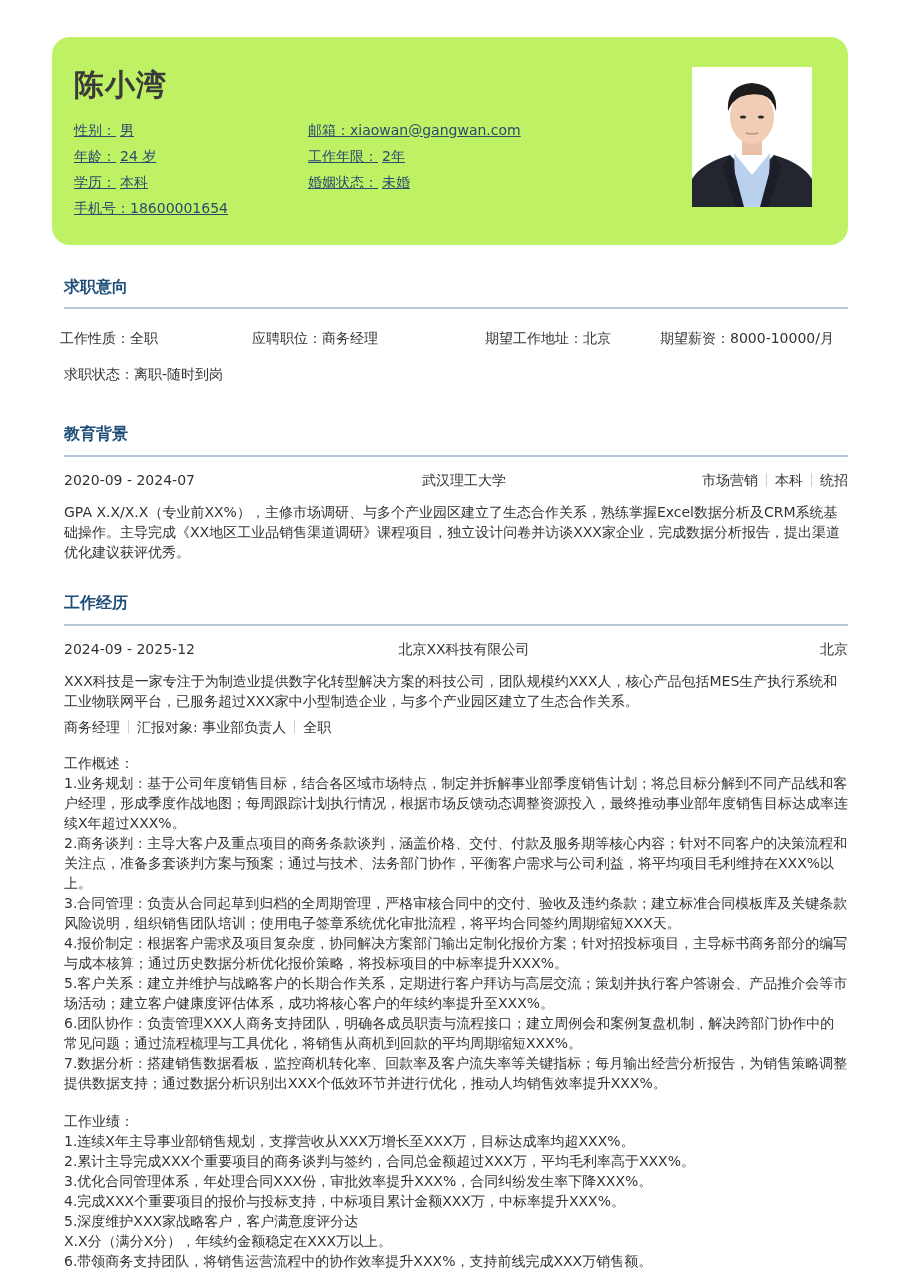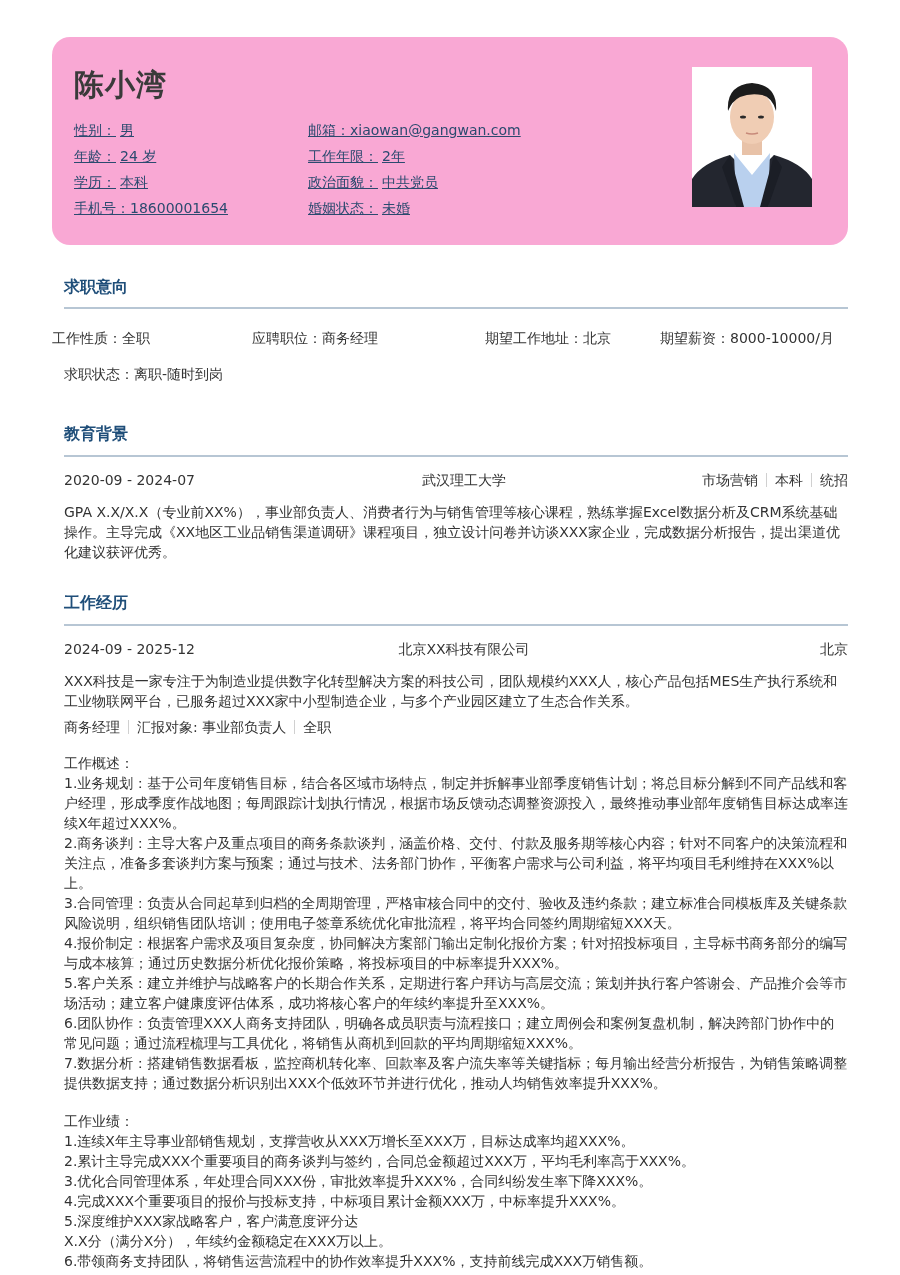--- a/index.html
+++ b/index.html
@@ -3,21 +3,21 @@
 <meta charset="utf-8">
 <style>
   html, body { margin: 0; padding: 0; background: #ffffff; }
   body {
     width: 900px; height: 1275px; overflow: hidden; position: relative;
     font-family: "DejaVu Sans", "Liberation Sans", sans-serif;
     color: #333333;
   }
   .header-card {
     position: absolute; left: 52px; top: 37px; width: 796px; height: 208px;
-    background: #f9a8d4; border-radius: 18px;
+    background: #bef264; border-radius: 18px;
   }
   .name {
     position: absolute; left: 22px; top: 28px; margin: 0;
     font-size: 30px; font-weight: bold; color: #3a3a3a; letter-spacing: 1px;
   }
   .info-col { position: absolute; top: 82px; font-size: 14px; color: #2b4a6f; }
   .info-col.left { left: 22px; }
   .info-col.right { left: 256px; }
   .info-row { height: 26px; line-height: 22px; white-space: nowrap; text-decoration: underline; }
   .info-row .v { margin-left: 4px; }
@@ -67,23 +67,20 @@
   </div>
 
   <div class="info-col right">
     <div class="info-row">
       <span>邮箱：</span><span>xiaowan@gangwan.com</span>
     </div>
     <div class="info-row">
       <span>工作年限：</span><span class="v">2年</span>
     </div>
     <div class="info-row">
-      <span>政治面貌：</span><span class="v">中共党员</span>
-    </div>
-    <div class="info-row">
       <span>婚姻状态：</span><span class="v">未婚</span>
     </div>
   </div>
 
   <div class="photo">
     <svg width="120" height="140" viewBox="0 0 120 140">
       <rect width="120" height="140" fill="#ffffff"></rect>
 
       <path d="M0 112 Q10 96 38 88 L60 110 L82 88 Q110 96 120 112 L120 140 L0 140 Z" fill="#23262f"></path>
 
@@ -102,21 +99,21 @@
       <ellipse cx="69" cy="50" rx="3" ry="1.5" fill="#2a2a2a"></ellipse>
 
       <path d="M54 66 Q60 68 66 66" stroke="#c78a7a" stroke-width="1.5" fill="none"></path>
     </svg>
   </div>
 </div>
 
 <h2 class="section-title" style="top:277px;">求职意向</h2>
 <div class="section-rule" style="top:307px;"></div>
 
-<div class="row-abs" style="left:52px; top:330px;">
+<div class="row-abs" style="left:60px; top:330px;">
   <span>工作性质：</span><span>全职</span>
 </div>
 <div class="row-abs" style="left:252px; top:330px;">
   <span>应聘职位：</span><span>商务经理</span>
 </div>
 <div class="row-abs" style="left:445px; top:330px;margin-left:40px;">
   <span>期望工作地址：</span><span>北京</span>
 </div>
 <div class="row-abs" style="left:660px; top:330px;">
   <span>期望薪资：</span><span>8000-10000/月</span>
@@ -128,21 +125,21 @@
 <h2 class="section-title" style="top:424px;">教育背景</h2>
 <div class="section-rule" style="top:455px;"></div>
 
 <div class="meta-line" style="top:472px;">
   <span>2020-09 - 2024-07</span>
   <span class="center">武汉理工大学</span>
   <span class="right">
     <span>市场营销</span><span class="sep"></span><span>本科</span><span class="sep"></span><span>统招</span>
   </span>
 </div>
-<p class="para" style="top:502px;">GPA X.X/X.X（专业前XX%），事业部负责人、消费者行为与销售管理等核心课程，熟练掌握Excel数据分析及CRM系统基础操作。主导完成《XX地区工业品销售渠道调研》课程项目，独立设计问卷并访谈XXX家企业，完成数据分析报告，提出渠道优化建议获评优秀。</p>
+<p class="para" style="top:502px;">GPA X.X/X.X（专业前XX%），主修市场调研、与多个产业园区建立了生态合作关系，熟练掌握Excel数据分析及CRM系统基础操作。主导完成《XX地区工业品销售渠道调研》课程项目，独立设计问卷并访谈XXX家企业，完成数据分析报告，提出渠道优化建议获评优秀。</p>
 
 <h2 class="section-title" style="top:593px;">工作经历</h2>
 <div class="section-rule" style="top:624px;"></div>
 
 <div class="meta-line" style="top:641px;">
   <span>2024-09 - 2025-12</span>
   <span class="center">北京XX科技有限公司</span>
   <span class="right">北京</span>
 </div>
 <p class="para" style="top:671px;">XXX科技是一家专注于为制造业提供数字化转型解决方案的科技公司，团队规模约XXX人，核心产品包括MES生产执行系统和工业物联网平台，已服务超过XXX家中小型制造企业，与多个产业园区建立了生态合作关系。</p>

